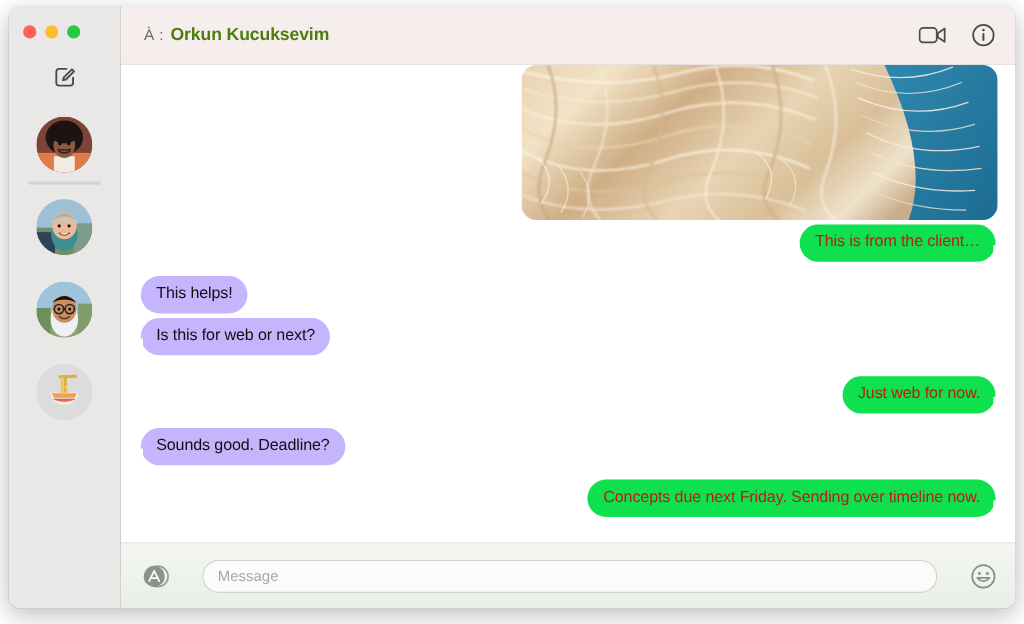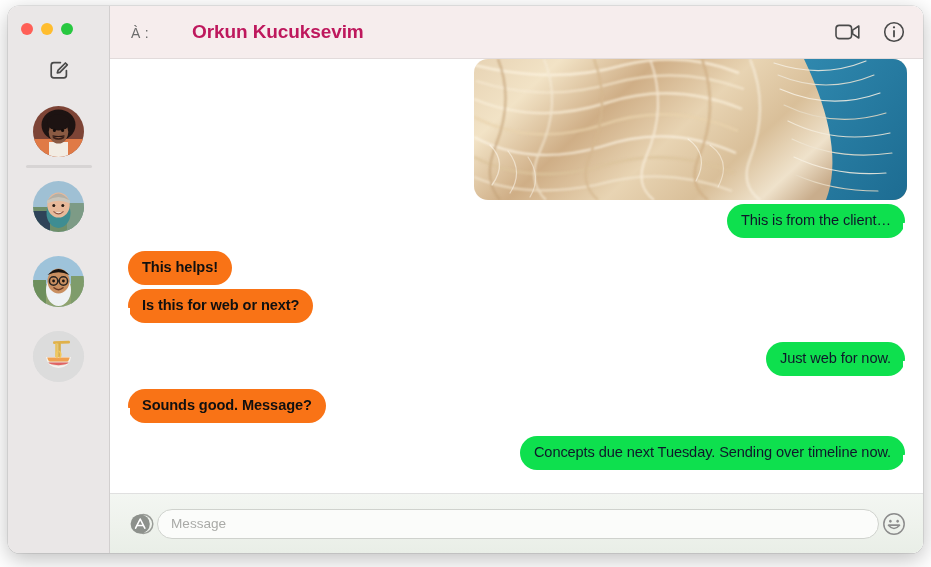--- a/index.html
+++ b/index.html
@@ -86,21 +86,21 @@
     height: 53px;
     flex: 0 0 53px;
     background: #f6eded;
     border-bottom: 1px solid #e2dbdb;
     display: flex;
     align-items: center;
     padding: 0 18px 0 21px;
   }
   #header-recipient { display: flex; align-items: baseline; gap: 6px; flex: 1; }
   #header-to-label { font-size: 14px; color: #6c6c6c; letter-spacing: 0.3px; }
-  #header-contact-name { font-size: 19px; color: #be185d; font-weight: 600; letter-spacing: -0.1px; margin-left: 37px; }
+  #header-contact-name { font-size: 16px; color: #4d7c0f; font-weight: 600; letter-spacing: -0.1px; }
   #header-actions { display: flex; align-items: center; gap: 22px; }
 
   
   #message-list {
     flex: 1;
     overflow: hidden;
     padding: 0 18px 6px 18px;
     display: flex;
     flex-direction: column;
     justify-content: flex-end;
@@ -116,28 +116,27 @@
     position: relative;
     max-width: 74%;
     padding: 7px 14px 8px 14px;
     border-radius: 17px;
     font-size: 14.6px;
     line-height: 1.3;
     letter-spacing: -0.1px;
     white-space: nowrap;
   }
   .bubble.incoming {
-    background: #f97316;
+    background: #c4b5fd;
     color: #101010;
     border-bottom-left-radius: 17px;
-    font-weight: bold;
   }
   .bubble.outgoing {
     background: #0ee04e;
-    color: #0f172a;
+    color: #b91c1c;
     border-bottom-right-radius: 17px;
   }
 
   
   .bubble.tail-left::after {
     content: "";
     position: absolute;
     left: -5px; bottom: 0;
     width: 16px; height: 15px;
     background: #e8e8e8;
@@ -190,21 +189,21 @@
 
   
   #compose-bar {
     height: 60px;
     flex: 0 0 60px;
     background: linear-gradient(to bottom, #f3f6f2 0%, #eef2ec 55%, #e9eee7 100%);
     border-top: 1px solid #e0e0e0;
     display: flex;
     align-items: center;
     padding: 0 16px 0 15px;
-    gap: 2px;
+    gap: 29px;
   }
   #appstore-button { position: relative; width: 30px; height: 28px; flex: 0 0 30px; }
   #message-input {
     flex: 1;
     height: 30px;
     border-radius: 15px;
     border: 1px solid #cfd2cd;
     background: #fbfcfa;
     padding: 0 13px;
     font-family: "Liberation Sans", sans-serif;
@@ -430,29 +429,29 @@
       <div class="msg-row outgoing">
         <div class="bubble outgoing tail-right">
           <span class="bubble-text">Just web for now.</span>
         </div>
       </div>
 
       <div class="msg-spacer-md"></div>
 
       <div class="msg-row incoming">
         <div class="bubble incoming tail-left">
-          <span class="bubble-text">Sounds good. Message?</span>
+          <span class="bubble-text">Sounds good. Deadline?</span>
         </div>
       </div>
 
       <div class="msg-spacer-md"></div>
 
       <div class="msg-row outgoing">
         <div class="bubble outgoing tail-right">
-          <span class="bubble-text">Concepts due next Tuesday. Sending over timeline now.</span>
+          <span class="bubble-text">Concepts due next Friday. Sending over timeline now.</span>
         </div>
       </div>
 
       <div class="msg-spacer-md"></div>
 
 
       <div class="msg-spacer-sm"></div>
     </div>
 
     <div id="compose-bar">

